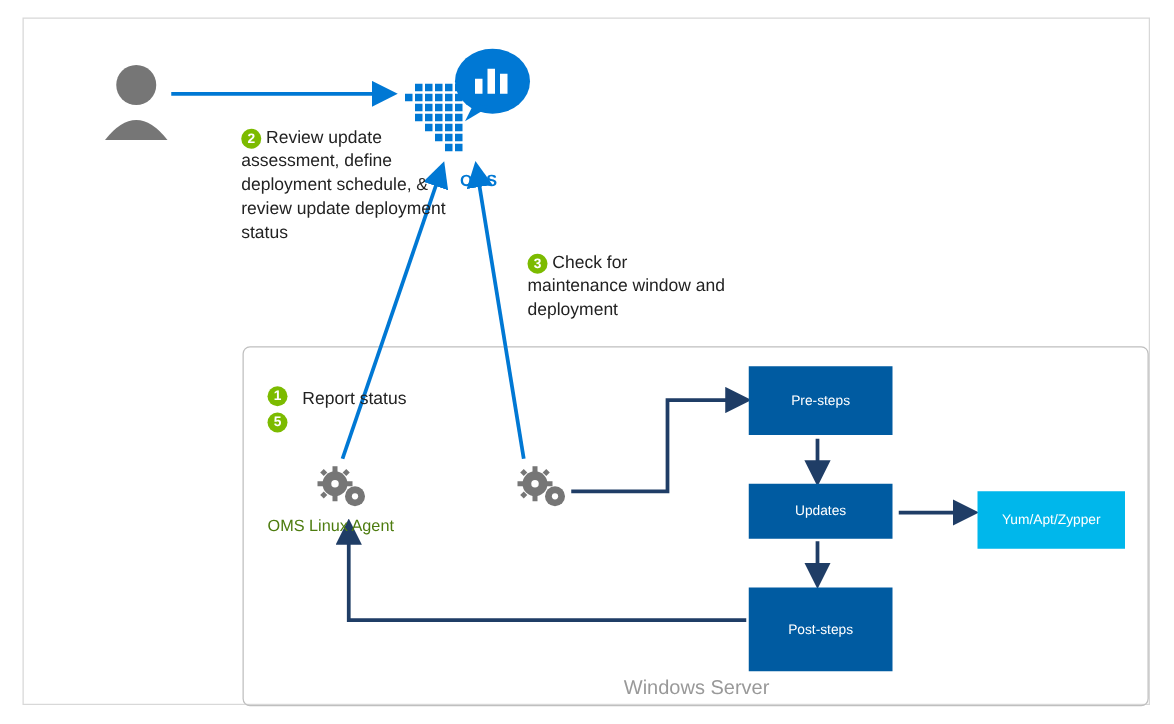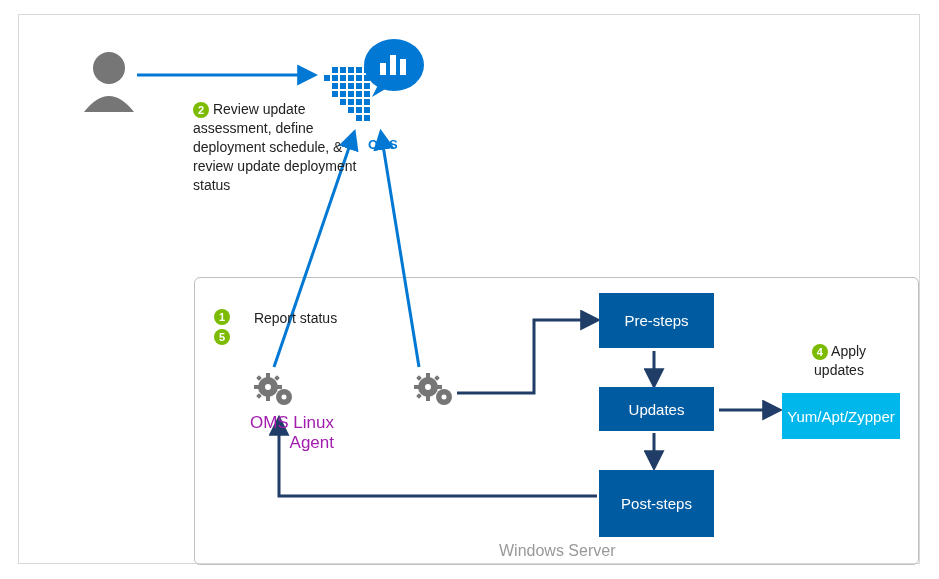--- a/index.html
+++ b/index.html
@@ -42,34 +42,34 @@
     line-height: 16px;
   }
   .annotation {
     position: absolute;
     font-size: 14px;
     color: #222;
     line-height: 1.35;
   }
   .icon-label {
     position: absolute;
-    font-size: 17px;
-    color: #a21caf;
-    text-align: right;
+    font-size: 13px;
+    color: #4d7c0f;
+    text-align: left;
   }
   .oms-label {
     color: #0078d4;
     font-size: 13px;
     position: absolute;
     left: 349px; top: 122px; font-weight: bold;
   }
   .flow-box {
     position: absolute;
     color: #fff;
-    font-size: 15px;
+    font-size: 11px;
     display: flex;
     align-items: center;
     justify-content: center;
     text-align: center;
   }
   .blue-box { background: #005ba1; }
   .cyan-box { background: #00b7eb; }
   svg.diagram-svg {
     position: absolute;
     left: 0; top: 0;
@@ -187,31 +187,31 @@
     <path d="M 578 481 L 260 481 L 260 404" fill="none" stroke="#1f3d66" stroke-width="3" marker-end="url(#arrow-navy)"></path>
   </svg>
 
   <span class="oms-label">OMS</span>
 
   <div class="annotation" style="left:140px; top:85px; width:170px;margin-left:34px;">
     <span class="step-badge">2</span>
     <span>Review update assessment, define deployment schedule, &amp; review update deployment status</span>
   </div>
 
+  <div class="annotation" style="left:403px; top:185px; width:160px;">
+    <span class="step-badge">3</span>
+    <span>Check for maintenance window and deployment</span>
+  </div>
 
   <div class="annotation" style="left:195px; top:294px; width:150px;">
     <span class="step-badge" style="display:block; margin-bottom:2px;">1</span>
     <span class="step-badge" style="display:inline-block;">5</span>
-    <span style="position:relative; top:-18px; left:20px;">Report status</span>
+    <span style="position:relative; top:-18px; left:8px;">Report status</span>
   </div>
 
-  <div class="annotation" style="left:770px; top:327px; width:100px; text-align:center;">
-    <span class="step-badge">4</span>
-    <span>Apply updates</span>
-  </div>
 
   <div class="icon-label" style="left:195px; top:398px; width:120px;">OMS Linux Agent</div>
 
   <div class="flow-box blue-box" style="left:580px; top:278px; width:115px; height:55px;">Pre-steps</div>
   <div class="flow-box blue-box" style="left:580px; top:372px; width:115px; height:44px;">Updates</div>
   <div class="flow-box blue-box" style="left:580px; top:455px; width:115px; height:67px;">Post-steps</div>
   <div class="flow-box cyan-box" style="left:763px; top:378px; width:118px; height:46px;">Yum/Apt/Zypper</div>
 
 </div>
 

